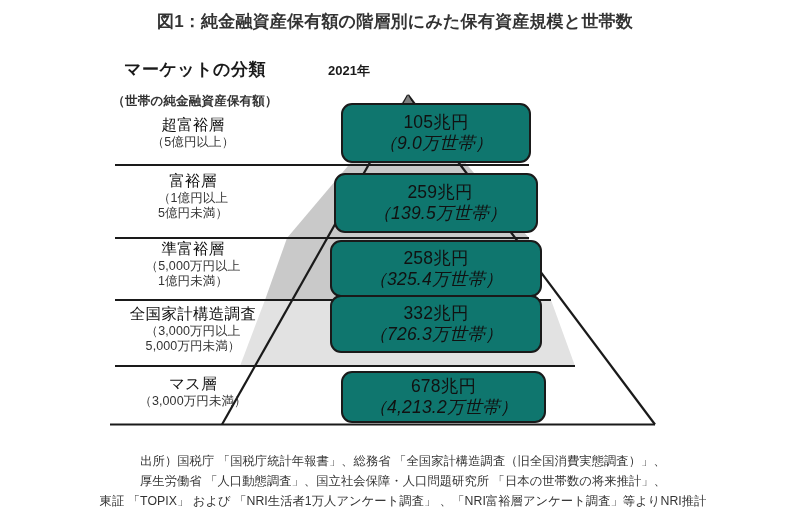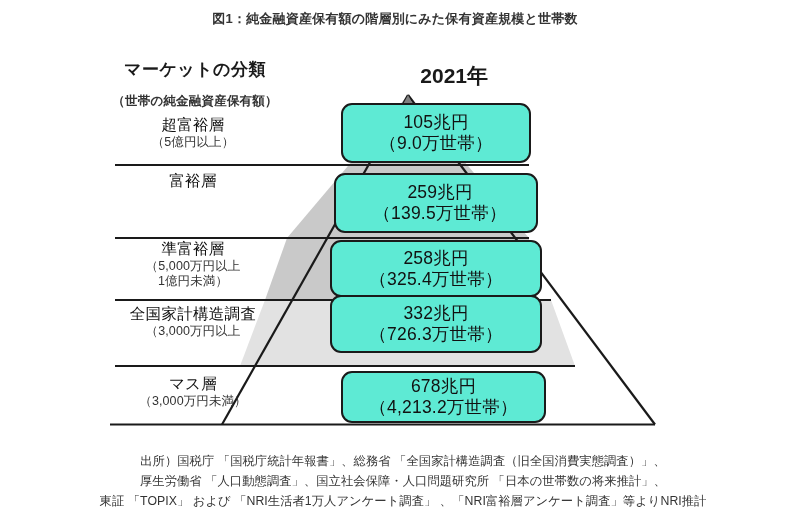--- a/index.html
+++ b/index.html
@@ -15,21 +15,21 @@
     font-family: "Liberation Sans", "DejaVu Sans", sans-serif;
     color: #1a1a1a;
     overflow: hidden;
   }
   #figure-title {
     position: absolute;
     left: 0;
     top: 10px;
     width: 790px;
     text-align: center;
-    font-size: 13px;
+    font-size: 17px;
     font-weight: 700;
     color: #333333;
     letter-spacing: 0.2px;
   }
   #pyramid-svg {
     position: absolute;
     left: 0;
     top: 0;
   }
   .cat-header {
@@ -47,24 +47,24 @@
   }
   .cat-header-sub {
     font-size: 12.5px;
     font-weight: 700;
     color: #333333;
     margin-top: 12px;
     letter-spacing: 0.2px;
   }
   .year-header {
     position: absolute;
-    font-size: 21px;
+    font-size: 13px;
     font-weight: 700;
     color: #1a1a1a;
-    text-align: right;
+    text-align: left;
     width: 160px;
   }
   .tier-label {
     position: absolute;
     width: 250px;
     text-align: center;
     left: 68px;
   }
   .tier-name {
     font-size: 15.5px;
@@ -78,21 +78,21 @@
     font-weight: 400;
     color: #333333;
     line-height: 1.25;
     margin-top: 1px;
     letter-spacing: 0.1px;
   }
   .tier-range div { white-space: nowrap; }
   .value-box {
     position: absolute;
     box-sizing: border-box;
-    background: #5eead4;
+    background: #0f766e;
     border: 2.2px solid #1a1a1a;
     border-radius: 11px;
     display: flex;
     flex-direction: column;
     align-items: center;
     justify-content: center;
     text-align: center;
   }
   .value-amount {
     font-size: 17.5px;
@@ -100,20 +100,21 @@
     color: #111111;
     line-height: 1.18;
     letter-spacing: 0.2px;
   }
   .value-households {
     font-size: 17.5px;
     font-weight: 400;
     color: #111111;
     line-height: 1.18;
     letter-spacing: 0.2px;
+    font-style: italic;
   }
   #source-note {
     position: absolute;
     left: 0;
     top: 452px;
     width: 790px;
     text-align: center;
     font-size: 12.3px;
     color: #333333;
     line-height: 1.62;
@@ -158,34 +159,39 @@
 
   <div class="tier-label" style="top:116px;">
     <div class="tier-name">超富裕層</div>
     <div class="tier-range">
       <div>（5億円以上）</div>
     </div>
   </div>
 
   <div class="tier-label" style="top:172px;">
     <div class="tier-name">富裕層</div>
+    <div class="tier-range">
+      <div>（1億円以上</div>
+      <div>5億円未満）</div>
+    </div>
   </div>
 
   <div class="tier-label" style="top:240px;">
     <div class="tier-name">準富裕層</div>
     <div class="tier-range">
       <div>（5,000万円以上</div>
       <div>1億円未満）</div>
     </div>
   </div>
 
   <div class="tier-label" style="top:305px;">
     <div class="tier-name">全国家計構造調査</div>
     <div class="tier-range">
       <div>（3,000万円以上</div>
+      <div>5,000万円未満）</div>
     </div>
   </div>
 
   <div class="tier-label" style="top:375px;">
     <div class="tier-name">マス層</div>
     <div class="tier-range">
       <div>（3,000万円未満）</div>
     </div>
   </div>
 

